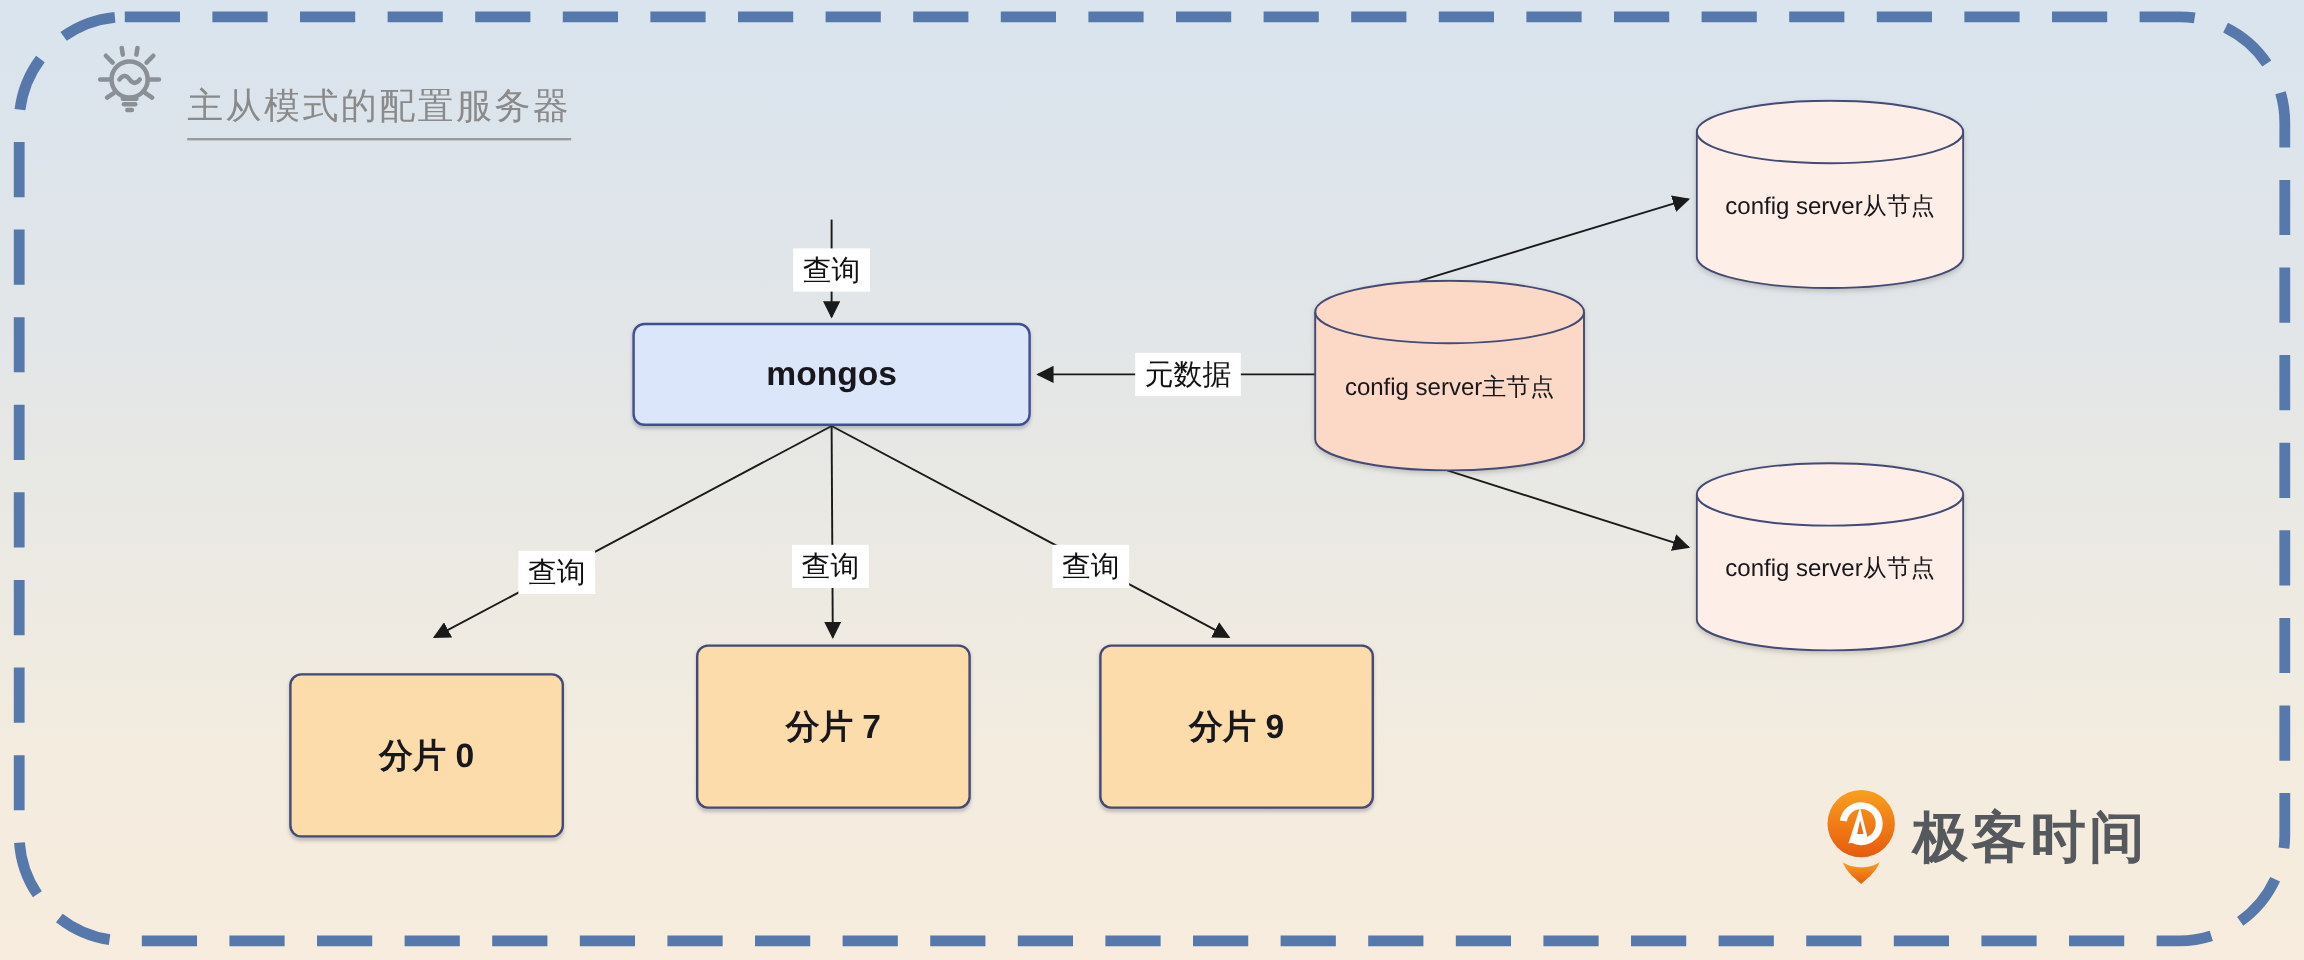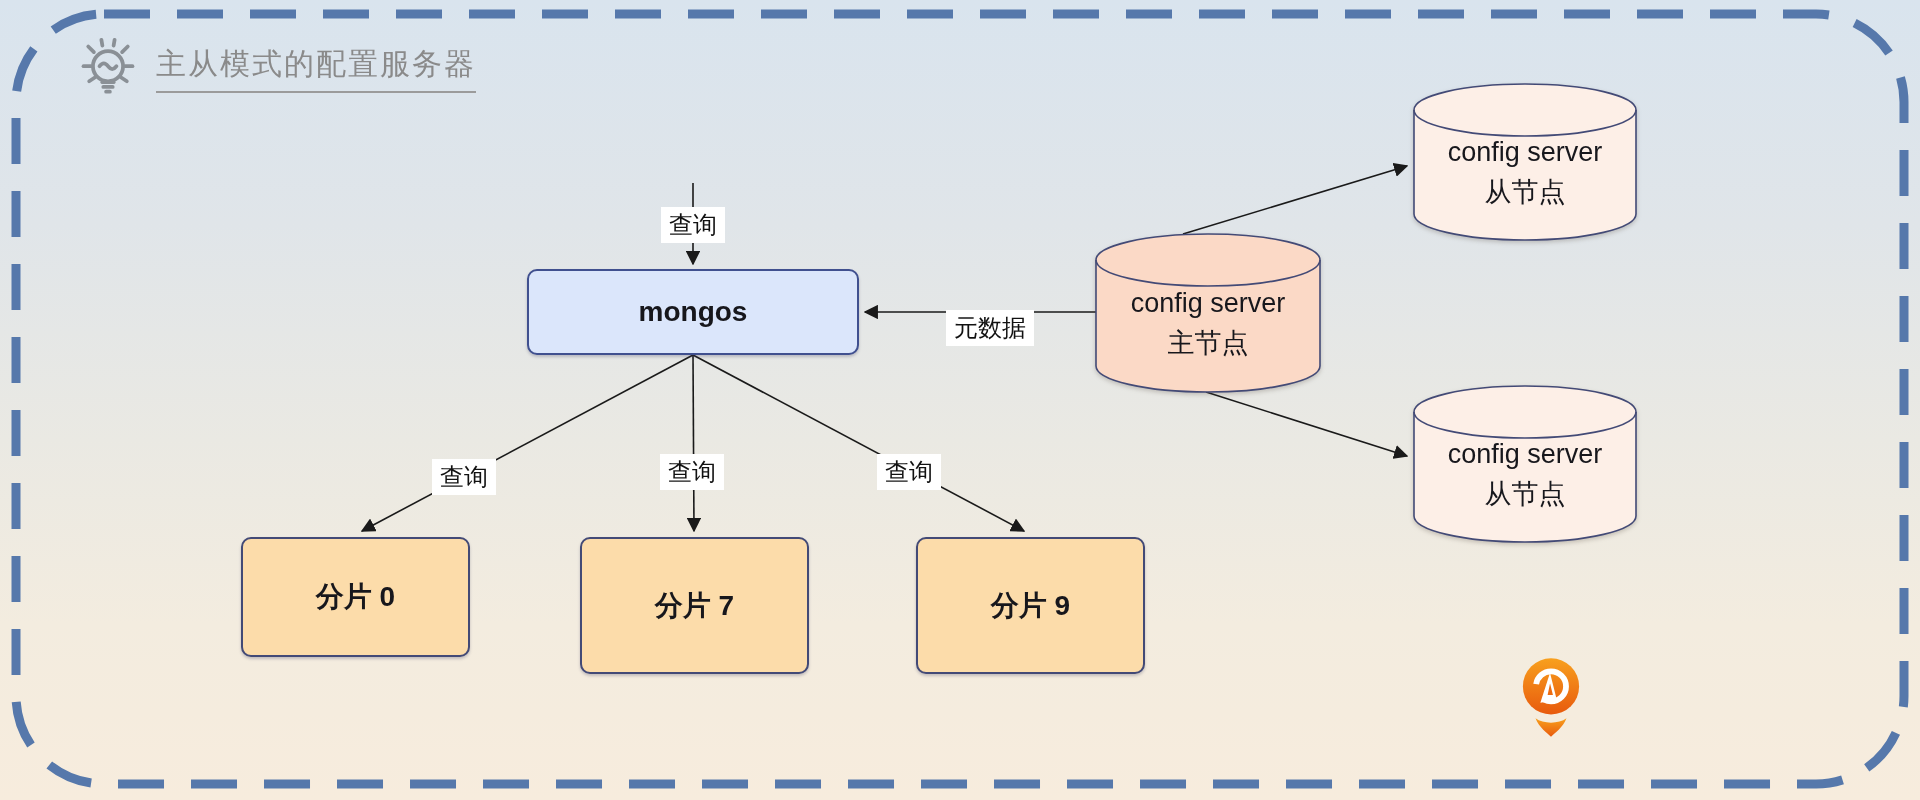--- a/index.html
+++ b/index.html
@@ -4,34 +4,34 @@
 <style>
   html,body{margin:0;padding:0;}
   body{width:1920px;height:800px;overflow:hidden;font-family:"Liberation Sans","DejaVu Sans",sans-serif;}
   .canvas{position:relative;width:1920px;height:800px;
     background:linear-gradient(180deg,#d9e4ee 0%,#e0e5e9 28%,#eae9e3 55%,#f3ecdf 78%,#f7ecdd 100%);}
   .frame-svg,.connector-svg{position:absolute;left:0;top:0;width:1920px;height:800px;}
 
   .title{position:absolute;left:76px;top:38px;display:flex;align-items:flex-start;gap:16px;}
   .title .bulb{width:64px;height:64px;flex:0 0 auto;}
   .title-text{font-size:30px;color:#8a8a8a;letter-spacing:2px;border-bottom:2px solid #9b9b9b;
-    padding-bottom:6px;margin-top:6px;}
+    padding-bottom:6px;margin-top:30px;}
 
   .node{position:absolute;display:flex;align-items:center;justify-content:center;
     font-size:28px;color:#17171c;}
   .rect-node{border:2px solid #434a76;border-radius:10px;box-sizing:border-box;
     box-shadow:0 2px 3px rgba(70,70,100,.28);font-weight:bold;}
   .mongos-node{background:#dbe6fb;border-color:#40508f;}
   .shard-node{background:#fcdcaa;}
 
   .cyl{position:absolute;filter:drop-shadow(0 2px 2px rgba(90,80,70,.28));}
   .cyl svg.cyl-shape{position:absolute;left:0;top:0;width:100%;height:100%;}
-  .cyl-label{position:relative;width:100%;height:100%;display:flex;flex-direction:column;
+  .cyl-label{position:relative;width:100%;height:100%;display:flex;flex-direction:row;
     align-items:center;justify-content:center;padding-top:20px;box-sizing:border-box;
-    font-size:27px;line-height:1.5;color:#17171c;text-align:center;}
+    font-size:20px;line-height:1.5;color:#17171c;text-align:center;}
 
   .edge-label{position:absolute;transform:translate(-50%,-50%);background:#ffffff;
     padding:2px 8px;font-size:24px;color:#111;white-space:nowrap;}
 
   .logo{position:absolute;left:1520px;top:658px;display:flex;align-items:center;gap:12px;}
   .logo-pin{width:62px;height:80px;}
   .logo-text{font-size:46px;font-weight:600;color:#55585c;letter-spacing:3px;}
 </style>
 </head>
 <body>
@@ -75,21 +75,21 @@
       <line x1="14" y1="46" x2="20" y2="42"></line>
       <line x1="54" y1="46" x2="48" y2="42"></line>
     </svg>
     <div class="title-text">主从模式的配置服务器</div>
   </div>
 
   <div class="node rect-node mongos-node" style="left:527px;top:269px;width:332px;height:86px;">
     <span>mongos</span>
   </div>
 
-  <div class="node rect-node shard-node" style="left:241px;top:537px;width:229px;height:120px;">
+  <div class="node rect-node shard-node" style="left:241px;top:561px;width:229px;height:137px;">
     <span>分片 0</span>
   </div>
   <div class="node rect-node shard-node" style="left:580px;top:537px;width:229px;height:137px;">
     <span>分片 7</span>
   </div>
   <div class="node rect-node shard-node" style="left:916px;top:537px;width:229px;height:137px;">
     <span>分片 9</span>
   </div>
 
   <div class="cyl" style="left:1095px;top:233px;width:226px;height:160px;">
@@ -122,31 +122,32 @@
     <div class="cyl-label">
       <span>config server</span>
       <span>从节点</span>
     </div>
   </div>
 
   <div class="edge-label" style="left:693px;top:225px;">查询</div>
   <div class="edge-label" style="left:464px;top:477px;">查询</div>
   <div class="edge-label" style="left:692px;top:472px;">查询</div>
   <div class="edge-label" style="left:909px;top:472px;">查询</div>
-  <div class="edge-label" style="left:990px;top:328px;">元数据</div>
+  <div class="edge-label" style="left:990px;top:312px;">元数据</div>
 
   <div class="logo">
     <svg class="logo-pin" viewBox="0 0 64 82">
       <defs>
         <linearGradient id="og" x1="0" y1="0" x2="0" y2="1">
           <stop offset="0" stop-color="#f8a01e"></stop>
           <stop offset="1" stop-color="#e85a0d"></stop>
         </linearGradient>
       </defs>
       <circle cx="32" cy="29" r="29" fill="url(#og)"></circle>
       <path d="M16,62 C24,68 40,68 48,62 C44,72 36,77 32,81 C28,77 20,72 16,62 Z" fill="url(#og)"></path>
       <circle cx="32" cy="29" r="15.5" fill="none" stroke="#ffffff" stroke-width="6" pathLength="100" stroke-dasharray="80 20" stroke-dashoffset="-52.5"></circle>
       <path d="M21,46 L31,15 L38,43 Z" fill="#ffffff"></path>
       <path d="M28.5,38 L31,26 L34,38 Z" fill="#ed6c12"></path>
     </svg>
+    <div class="logo-text">极客时间</div>
   </div>
 
 </div>
 
 </body></html>

